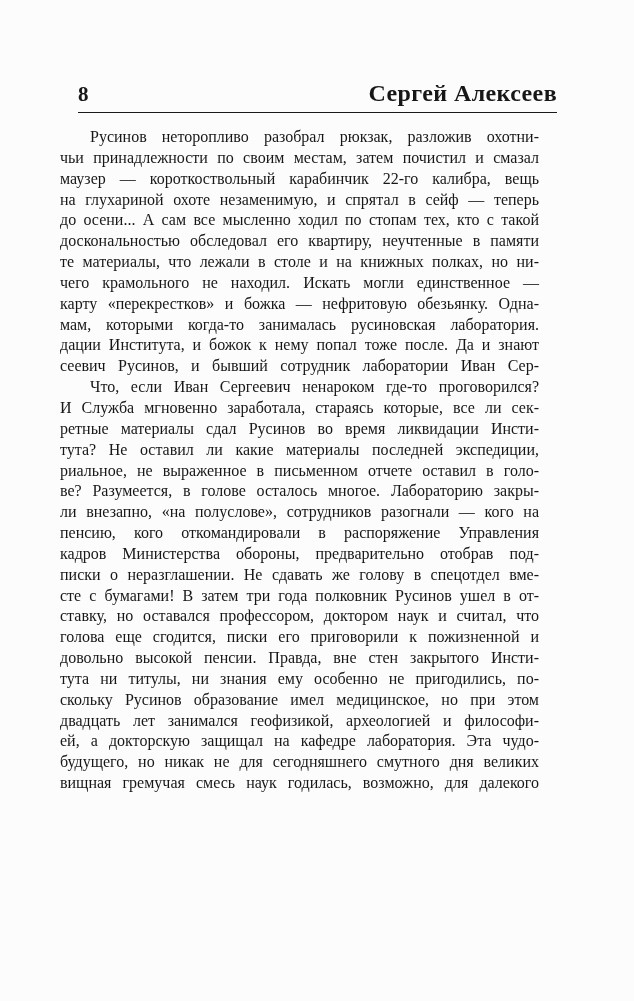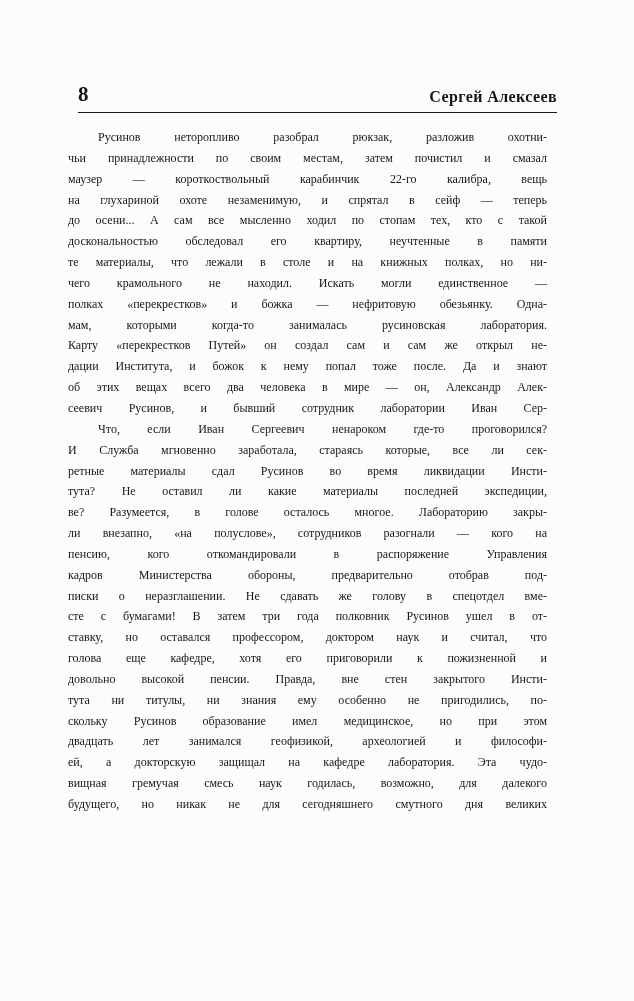--- a/index.html
+++ b/index.html
@@ -29,31 +29,31 @@
     justify-content: space-between;
     align-items: flex-end;
     padding-bottom: 7px;
   }
   .page-number {
     font-size: 21px;
     font-weight: bold;
     line-height: 1;
   }
   .running-title {
-    font-size: 16px;
+    font-size: 24px;
     font-weight: bold;
     letter-spacing: 0.4px;
     line-height: 1;
   }
   .textblock {
     position: absolute;
-    left: 68px;
+    left: 60px;
     top: 127px;
     width: 479px;
-    font-size: 12px;
+    font-size: 16px;
     line-height: 20.85px;
   }
   .line {
     text-align: justify;
     text-align-last: justify;
   }
   .line.para-end {
     text-align-last: left;
   }
   .line.indent {
@@ -72,42 +72,41 @@
   <div class="textblock">
       <div class="paragraph">
         <div class="line indent">Русинов неторопливо разобрал рюкзак, разложив охотни-</div>
         <div class="line">чьи принадлежности по своим местам, затем почистил и смазал</div>
         <div class="line">маузер — короткоствольный карабинчик 22-го калибра, вещь</div>
         <div class="line">на глухариной охоте незаменимую, и спрятал в сейф — теперь</div>
         <div class="line">до осени... А сам все мысленно ходил по стопам тех, кто с такой</div>
         <div class="line">доскональностью обследовал его квартиру, неучтенные в памяти</div>
         <div class="line">те материалы, что лежали в столе и на книжных полках, но ни-</div>
         <div class="line">чего крамольного не находил. Искать могли единственное —</div>
-        <div class="line">полках «перекрестков» и божка — нефритовую обезьянку. Одна-</div>
+        <div class="line">карту «перекрестков» и божка — нефритовую обезьянку. Одна-</div>
         <div class="line">мам, которыми когда-то занималась русиновская лаборатория.</div>
-        <div class="line">Карту «перекрестков Путей» он создал сам и сам же открыл не-</div>
         <div class="line">дации Института, и божок к нему попал тоже после. Да и знают</div>
-        <div class="line">об этих вещах всего два человека в мире — он, Александр Алек-</div>
         <div class="line">сеевич Русинов, и бывший сотрудник лаборатории Иван Сер-</div>
       </div>
       <div class="paragraph">
         <div class="line indent">Что, если Иван Сергеевич ненароком где-то проговорился?</div>
         <div class="line">И Служба мгновенно заработала, стараясь которые, все ли сек-</div>
         <div class="line">ретные материалы сдал Русинов во время ликвидации Инсти-</div>
         <div class="line">тута? Не оставил ли какие материалы последней экспедиции,</div>
+        <div class="line">риальное, не выраженное в письменном отчете оставил в голо-</div>
         <div class="line">ве? Разумеется, в голове осталось многое. Лабораторию закры-</div>
         <div class="line">ли внезапно, «на полуслове», сотрудников разогнали — кого на</div>
         <div class="line">пенсию, кого откомандировали в распоряжение Управления</div>
         <div class="line">кадров Министерства обороны, предварительно отобрав под-</div>
         <div class="line">писки о неразглашении. Не сдавать же голову в спецотдел вме-</div>
         <div class="line">сте с бумагами! В затем три года полковник Русинов ушел в от-</div>
         <div class="line">ставку, но оставался профессором, доктором наук и считал, что</div>
-        <div class="line">голова еще кафедре, хотя его приговорили к пожизненной и</div>
+        <div class="line">голова еще сгодится, писки его приговорили к пожизненной и</div>
         <div class="line">довольно высокой пенсии. Правда, вне стен закрытого Инсти-</div>
         <div class="line">тута ни титулы, ни знания ему особенно не пригодились, по-</div>
         <div class="line">скольку Русинов образование имел медицинское, но при этом</div>
         <div class="line">двадцать лет занимался геофизикой, археологией и философи-</div>
         <div class="line">ей, а докторскую защищал на кафедре лаборатория. Эта чудо-</div>
+        <div class="line">будущего, но никак не для сегодняшнего смутного дня великих</div>
         <div class="line">вищная гремучая смесь наук годилась, возможно, для далекого</div>
-        <div class="line">будущего, но никак не для сегодняшнего смутного дня великих</div>
       </div>
     </div>
 </div>
 
 </body></html>

